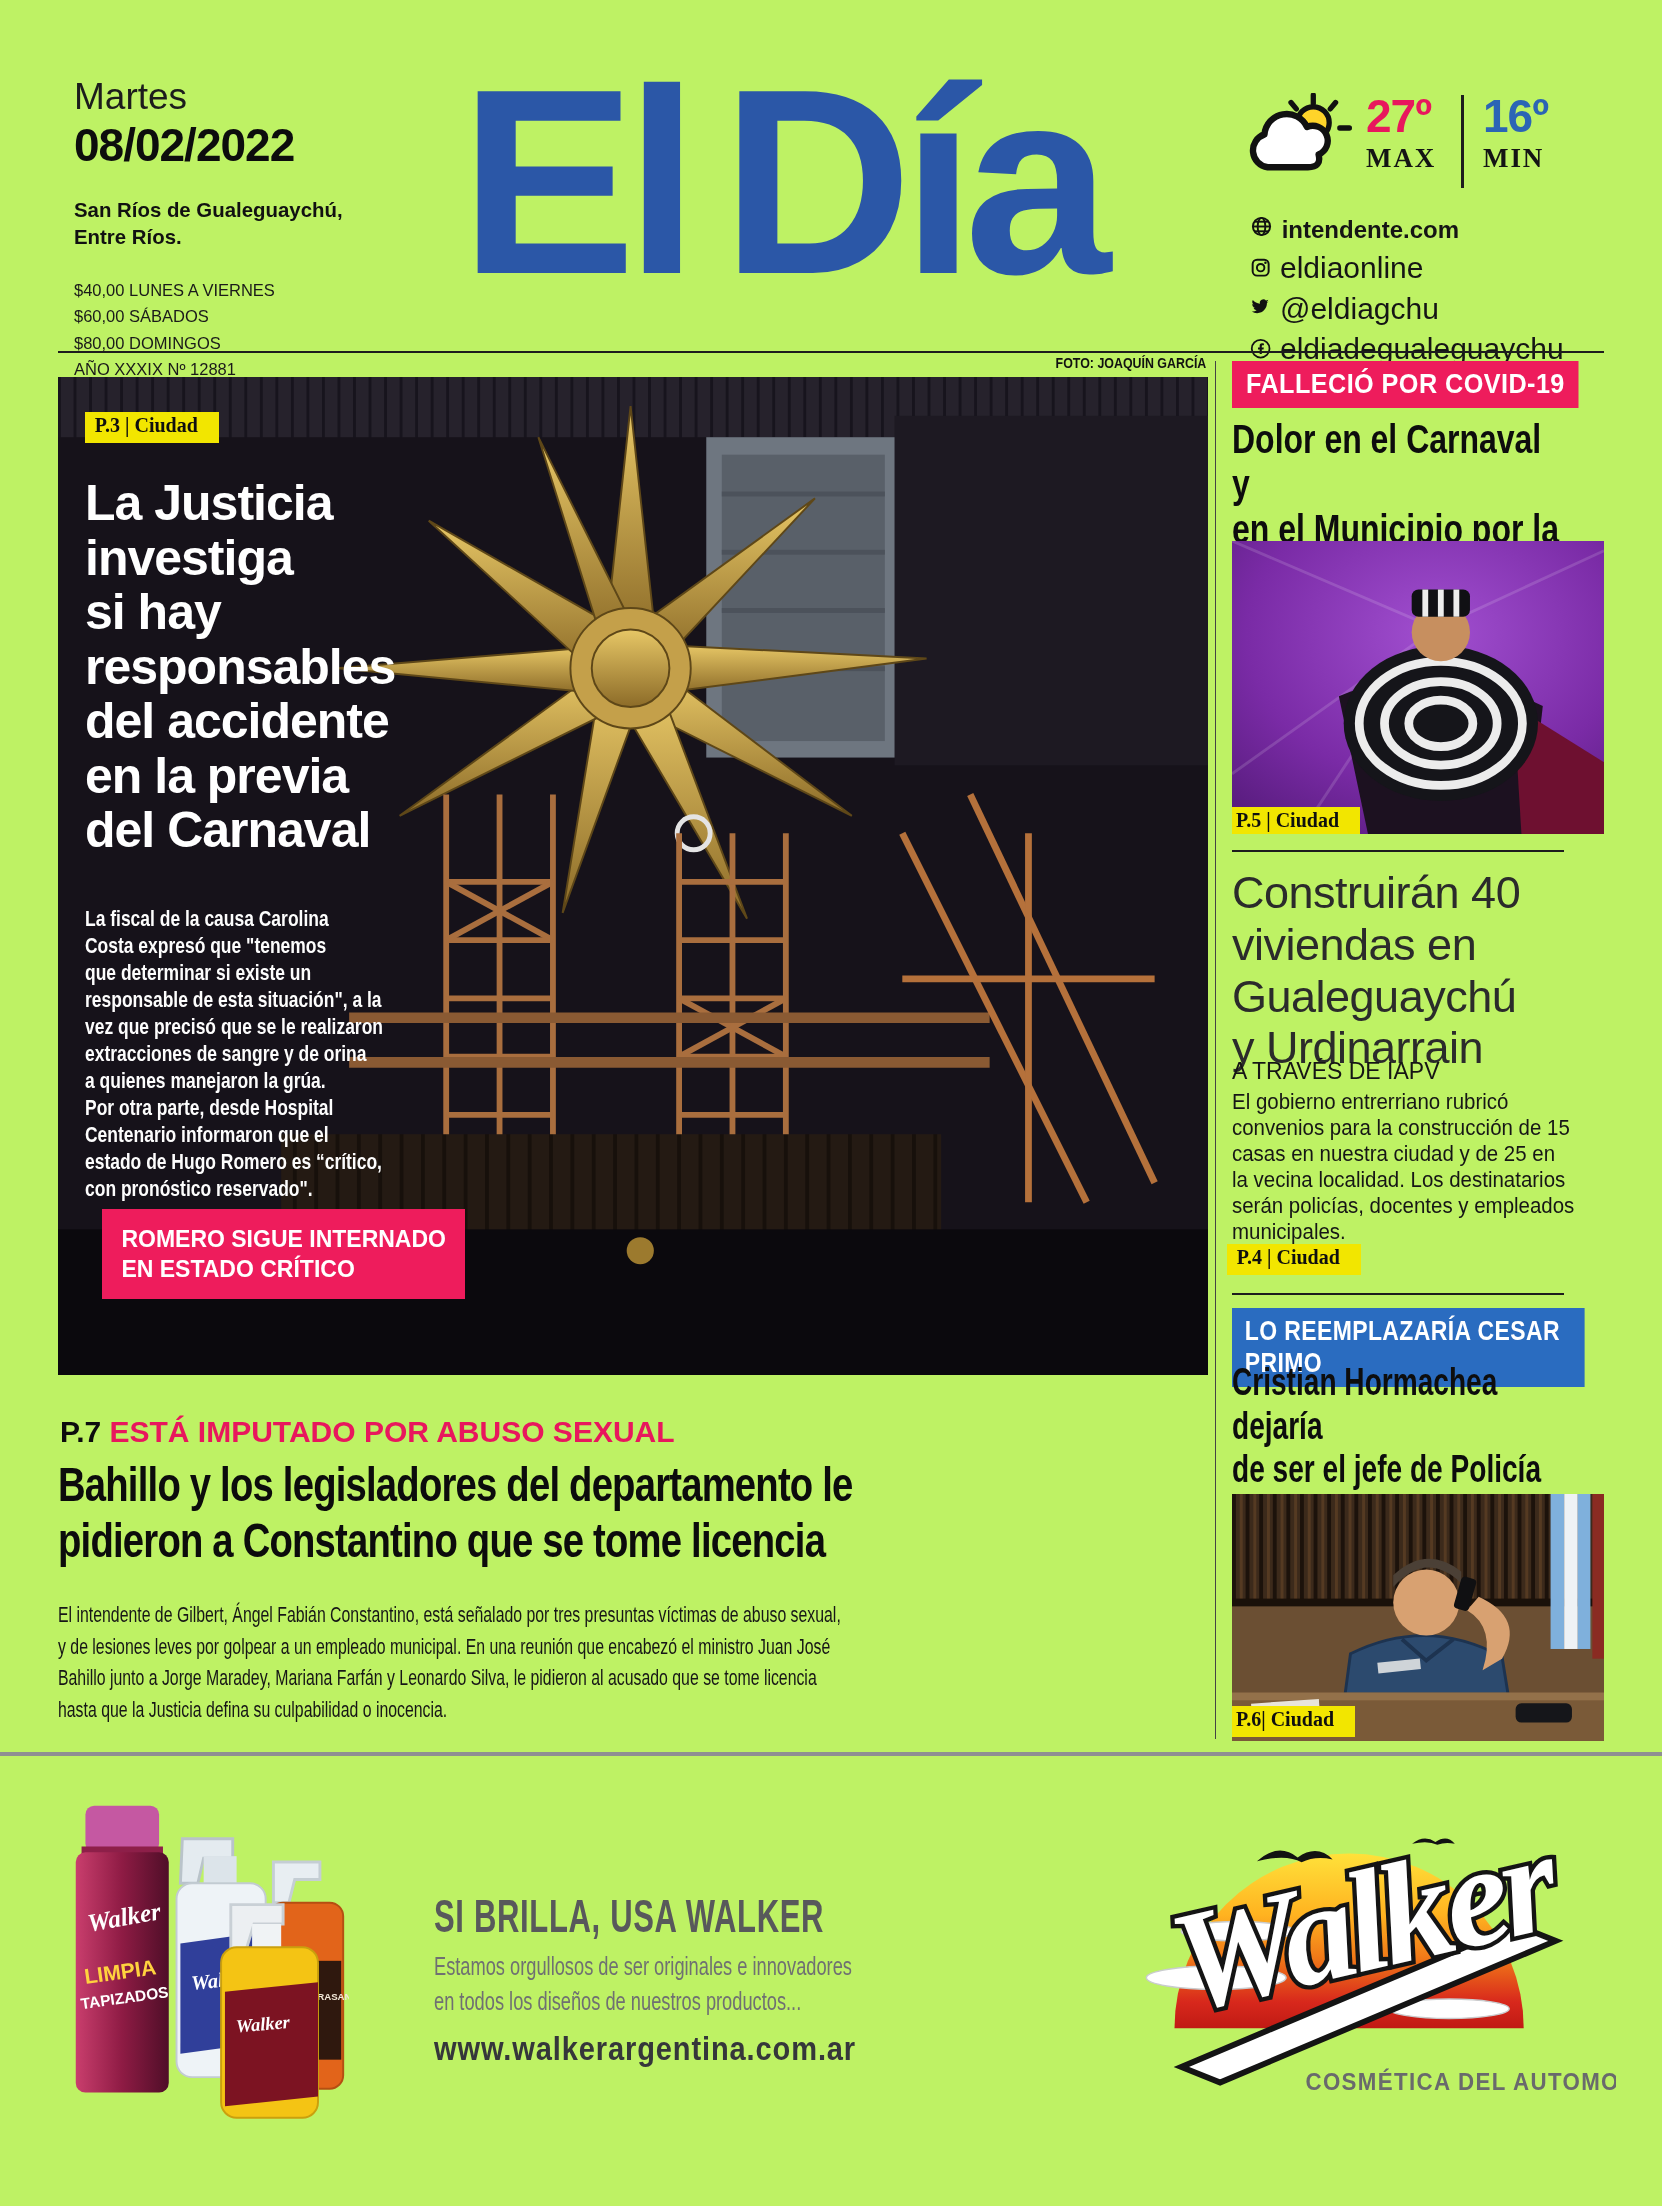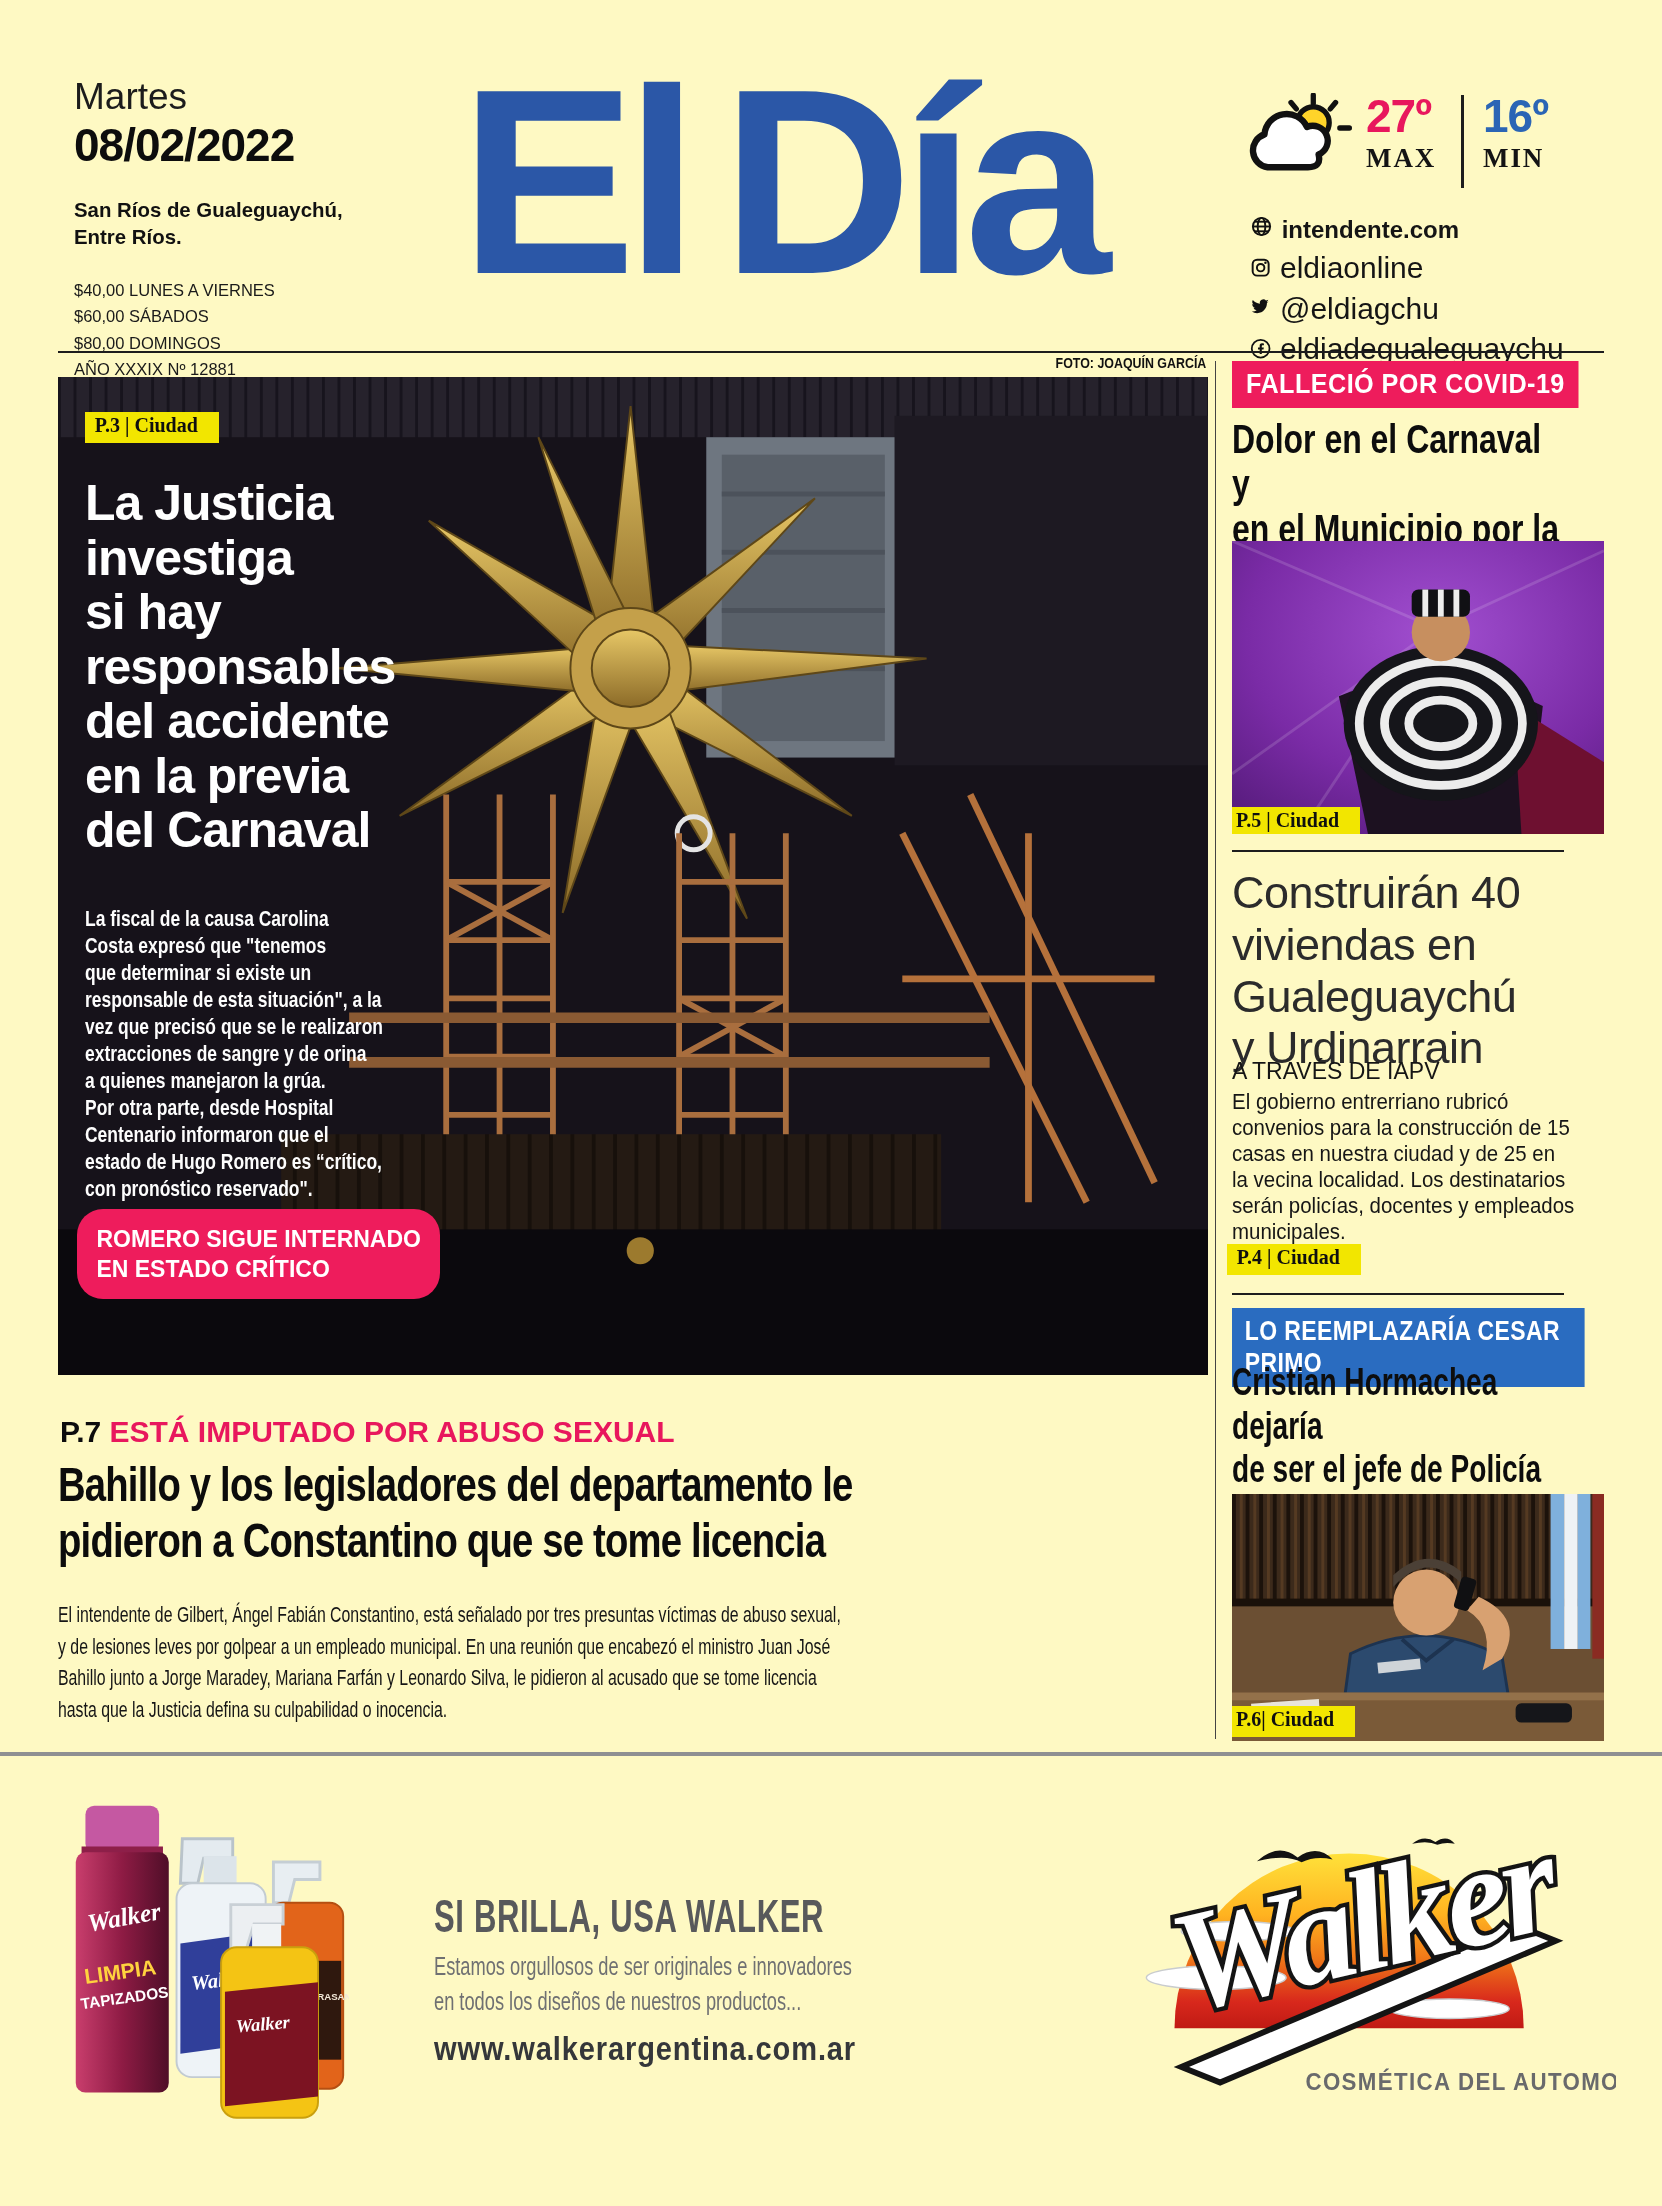--- a/index.html
+++ b/index.html
@@ -1,16 +1,16 @@
 <!DOCTYPE html>
 <html><head>
 <meta charset="utf-8">
 <style>
   html,body{margin:0;padding:0;background:#e9e9e9;}
-  .page{position:relative;width:1662px;height:2207px;background:#fef9c3;
+  .page{position:relative;width:1662px;height:2207px;background:#bef264;
         font-family:"Liberation Sans",sans-serif;color:#111;overflow:hidden;margin:0 auto;}
   .abs{position:absolute;}
   .pre{white-space:pre-line;}
   .condL{transform-origin:left top;}
   .serifbold{font-family:"Liberation Serif",serif;font-weight:bold;}
   .tag{position:absolute;background:#f2e600;color:#0f0f0f;font-family:"Liberation Serif",serif;
        font-weight:bold;font-size:20px;padding:1.9px 21.3px 5.8px 9.7px;line-height:1.15;z-index:5;}
   .banner{position:absolute;color:#fff;font-weight:bold;font-size:28px;padding:6.8px 15.5px 8.7px;
           letter-spacing:0.5px;transform-origin:left top;}
   .rule{position:absolute;background:#1d1d1d;}
@@ -191,21 +191,21 @@
 Costa expresó que "tenemos
 que determinar si existe un
 responsable de esta situación", a la
 vez que precisó que se le realizaron
 extracciones de sangre y de orina
 a quienes manejaron la grúa.
 Por otra parte, desde Hospital
 Centenario informaron que el
 estado de Hugo Romero es “crítico,
 con pronóstico reservado".</div>
-    <div class="abs pre" style="left:19px;top:832px;background:#ee1c5c;color:#fff;font-weight:bold;font-size:23px;line-height:1.32;padding:14.6px 19.4px;border-radius:26px;">ROMERO SIGUE INTERNADO
+    <div class="abs pre" style="left:44px;top:832px;background:#ee1c5c;color:#fff;font-weight:bold;font-size:23px;line-height:1.32;padding:14.6px 19.4px;">ROMERO SIGUE INTERNADO
 EN ESTADO CRÍTICO</div>
   </div>
 
   <div class="abs" style="left:60px;top:1415px;font-size:30px;font-weight:bold;">
     <span style="color:#0d0d0d;">P.7</span>
     <span style="color:#e8175d;">ESTÁ IMPUTADO POR ABUSO SEXUAL</span>
   </div>
   <div class="abs pre condL" style="left:58px;top:1457px;font-size:49px;font-weight:bold;line-height:1.14;letter-spacing:-1px;color:#0c0c0c;transform:scaleX(.78);">Bahillo y los legisladores del departamento le
 pidieron a Constantino que se tome licencia</div>
   <div class="abs pre condL" style="left:58px;top:1599px;width:1184px;font-size:22px;line-height:1.44;color:#161616;transform:scaleX(.72);">El intendente de Gilbert, Ángel Fabián Constantino, está señalado por tres presuntas víctimas de abuso sexual,

